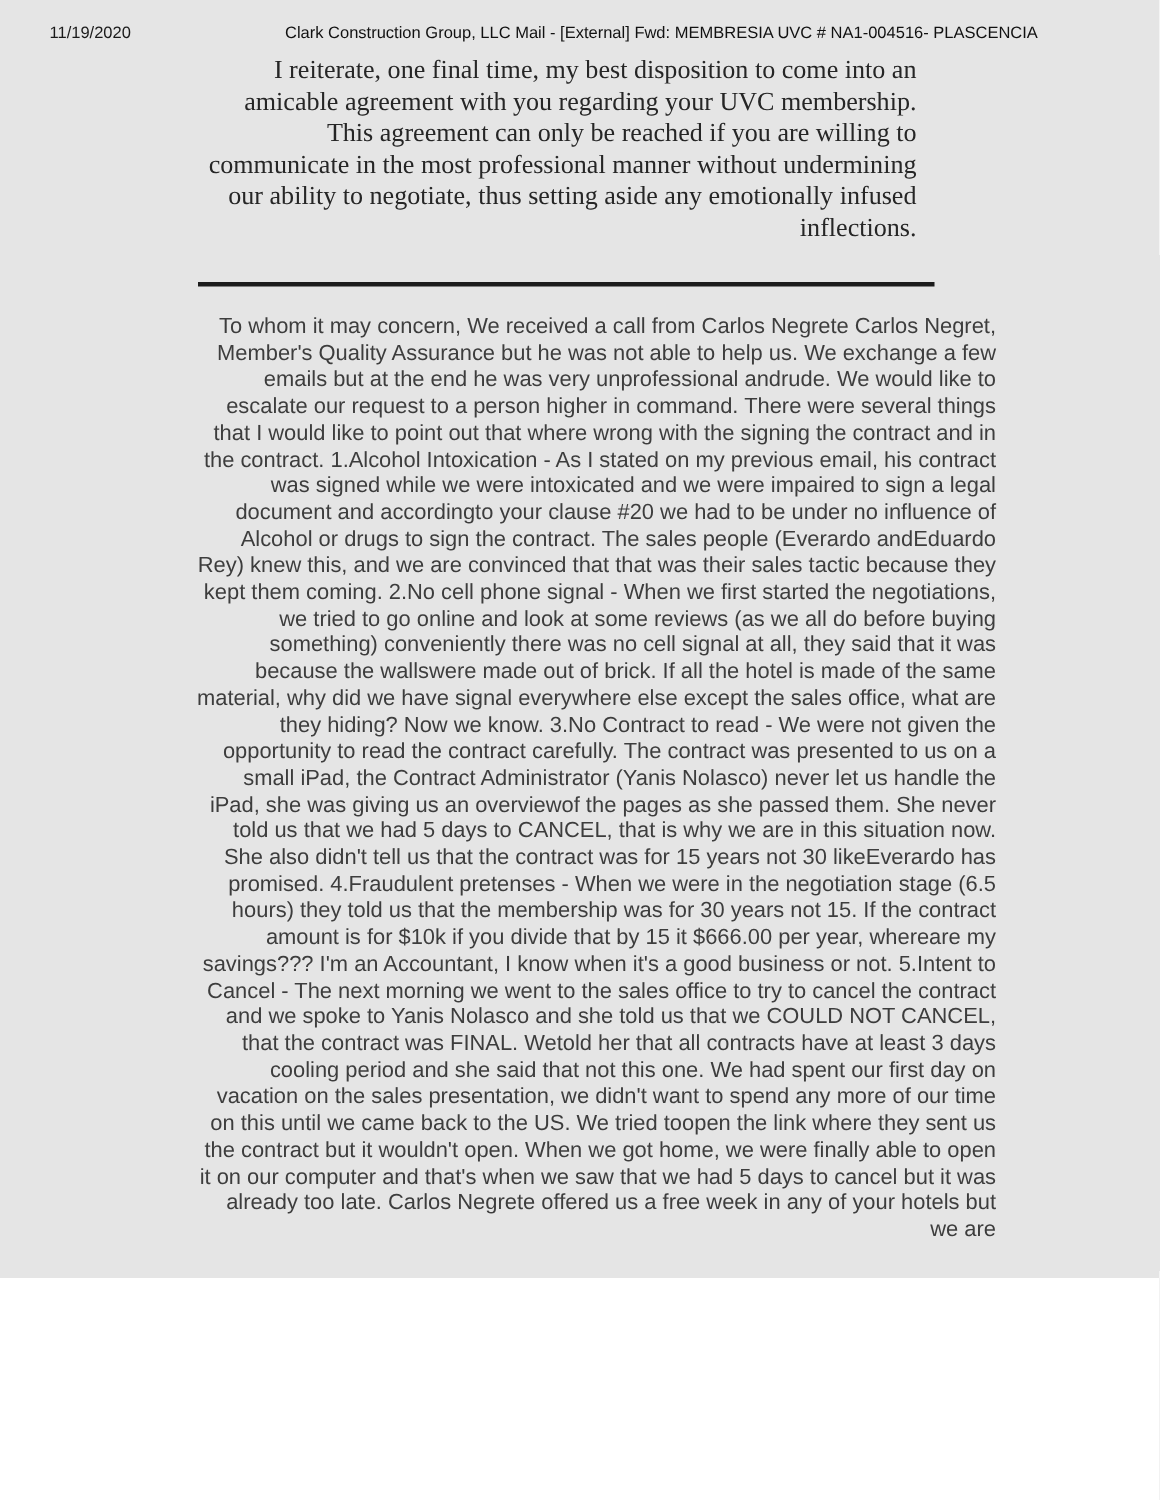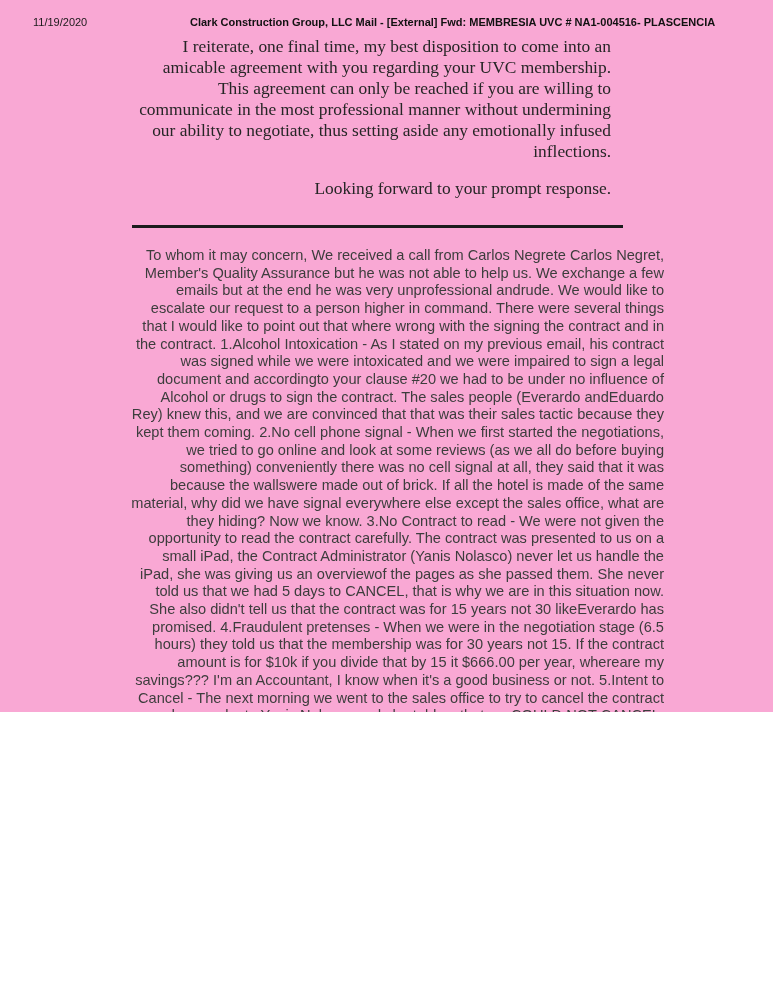--- a/index.html
+++ b/index.html
@@ -3,42 +3,42 @@
 <meta charset="utf-8">
 <style>
   html, body {
     margin: 0;
     padding: 0;
     background: #ffffff;
   }
   .page {
     position: relative;
     width: 773px;
-    height: 712px;
-    background: #f9a8d4;
+    height: 852px;
+    background: #e5e5e5;
     overflow: hidden;
     font-family: "Liberation Sans", sans-serif;
   }
 
   
   .print-header-date {
     position: absolute;
     left: 33px;
     top: 16px;
     font-size: 11px;
     color: #1a1a1a;
     white-space: nowrap;
   }
   .print-header-title {
     position: absolute;
     left: 190px;
     top: 16px;
     width: 475px;
     font-size: 11px;
-    font-weight: bold;
+    font-weight: normal;
     color: #111111;
     text-align: center;
     white-space: nowrap;
   }
 
   
   .content {
     position: absolute;
     left: 130px;
     top: 36px;
@@ -111,21 +111,20 @@
 
 <div class="page">
 
   <span class="print-header-date">11/19/2020</span>
   <span class="print-header-title">Clark Construction Group, LLC Mail - [External] Fwd: MEMBRESIA UVC # NA1-004516- PLASCENCIA</span>
 
   <div class="content">
 
     <div class="serif-block">
       <p>I reiterate, one final time, my best disposition to come into an amicable agreement with you regarding your UVC membership. This agreement can only be reached if you are willing to communicate in the most professional manner without undermining our ability to negotiate, thus setting aside any emotionally infused inflections.</p>
-      <p>Looking forward to your prompt response.</p>
     </div>
 
     <div class="divider"></div>
 
     <div class="sans-block">
       <p>To whom it may concern, We received a call from Carlos Negrete Carlos Negret, Member's Quality Assurance but he was not able to help us. We exchange a few emails but at the end he was very unprofessional andrude. We would like to escalate our request to a person higher in command. There were several things that I would like to point out that where wrong with the signing the contract and in the contract. 1.Alcohol Intoxication - As I stated on my previous email, his contract was signed while we were intoxicated and we were impaired to sign a legal document and accordingto your clause #20 we had to be under no influence of Alcohol or drugs to sign the contract. The sales people (Everardo andEduardo Rey) knew this, and we are convinced that that was their sales tactic because they kept them coming. 2.No cell phone signal - When we first started the negotiations, we tried to go online and look at some reviews (as we all do before buying something) conveniently there was no cell signal at all, they said that it was because the wallswere made out of brick. If all the hotel is made of the same material, why did we have signal everywhere else except the sales office, what are they hiding? Now we know. 3.No Contract to read - We were not given the opportunity to read the contract carefully. The contract was presented to us on a small iPad, the Contract Administrator (Yanis Nolasco) never let us handle the iPad, she was giving us an overviewof the pages as she passed them. She never told us that we had 5 days to CANCEL, that is why we are in this situation now. She also didn't tell us that the contract was for 15 years not 30 likeEverardo has promised. 4.Fraudulent pretenses - When we were in the negotiation stage (6.5 hours) they told us that the membership was for 30 years not 15. If the contract amount is for $10k if you divide that by 15 it $666.00 per year, whereare my savings??? I'm an Accountant, I know when it's a good business or not. 5.Intent to Cancel - The next morning we went to the sales office to try to cancel the contract and we spoke to Yanis Nolasco and she told us that we COULD NOT CANCEL, that the contract was FINAL. Wetold her that all contracts have at least 3 days cooling period and she said that not this one. We had spent our first day on vacation on the sales presentation, we didn't want to spend any more of our time on this until we came back to the US. We tried toopen the link where they sent us the contract but it wouldn't open. When we got home, we were finally able to open it on our computer and that's when we saw that we had 5 days to cancel but it was already too late. Carlos Negrete offered us a free week in any of your hotels but we are</p>
     </div>
 
   </div>
 

